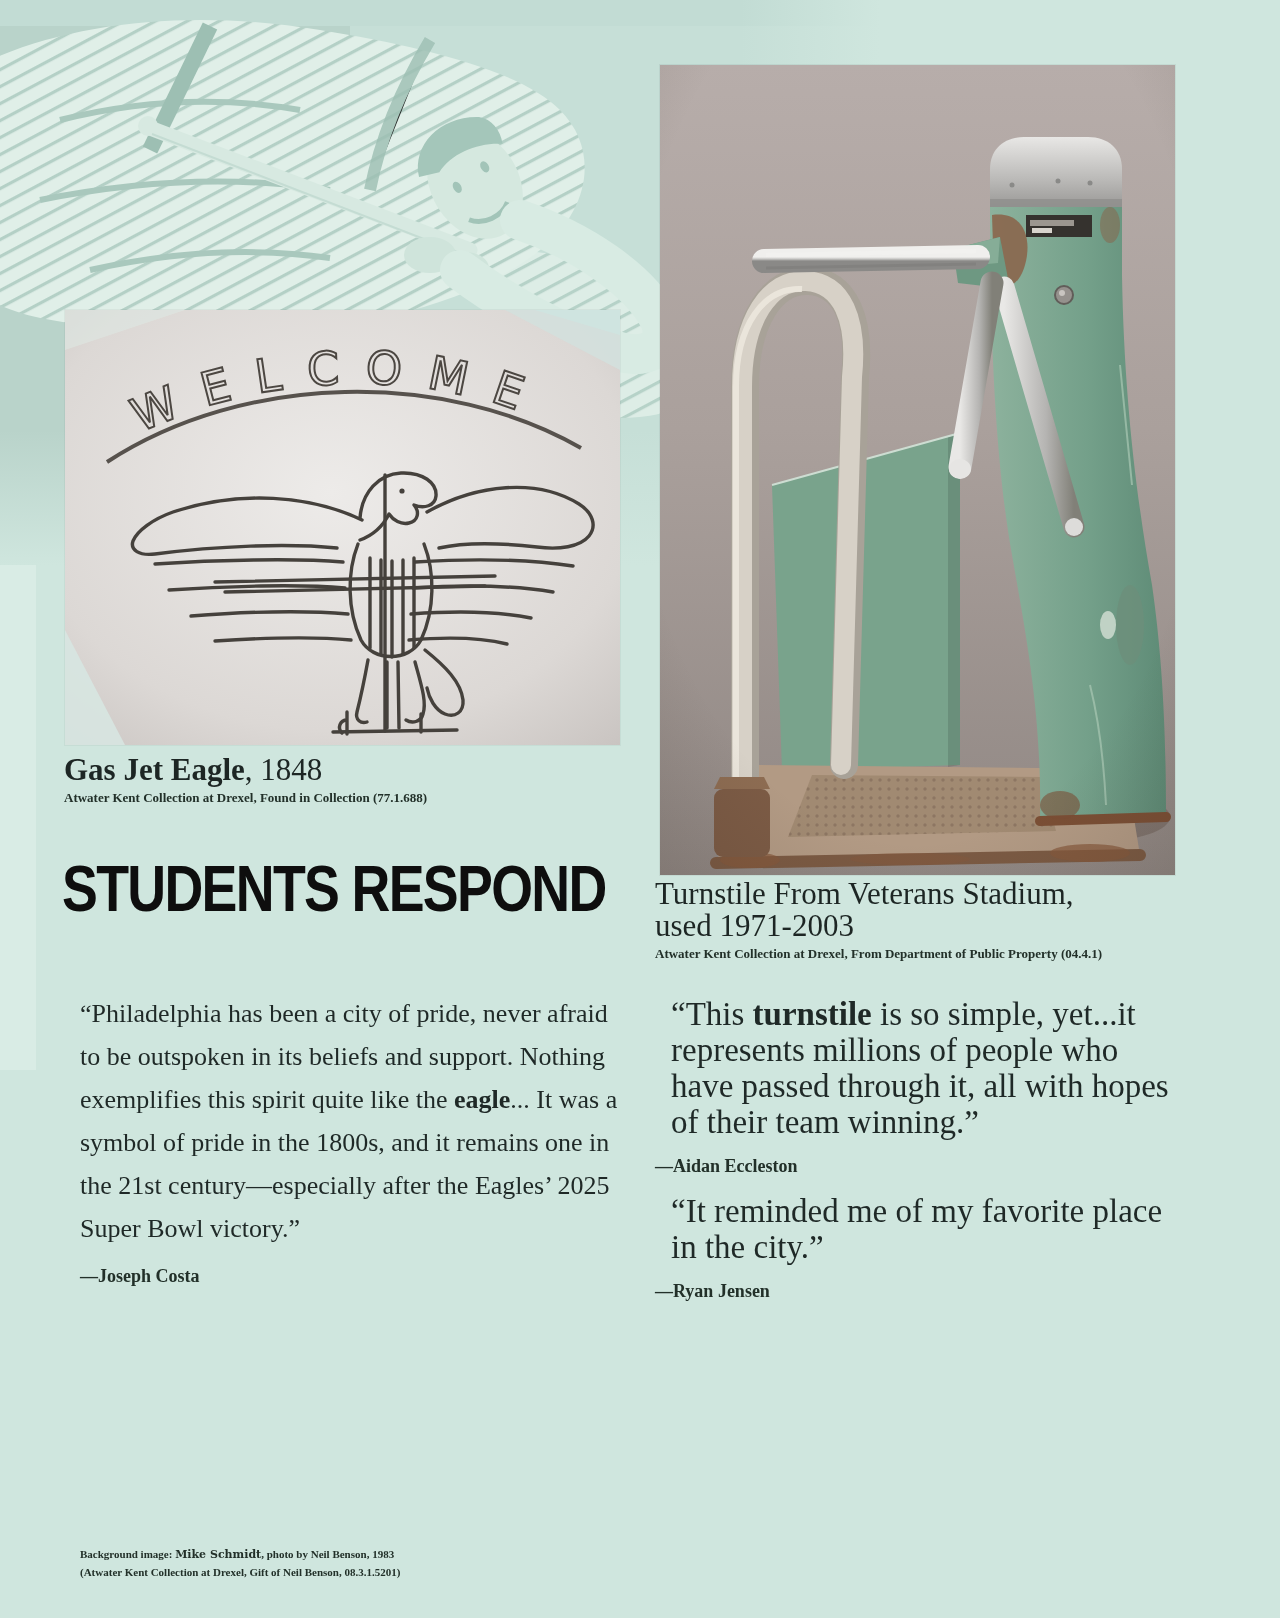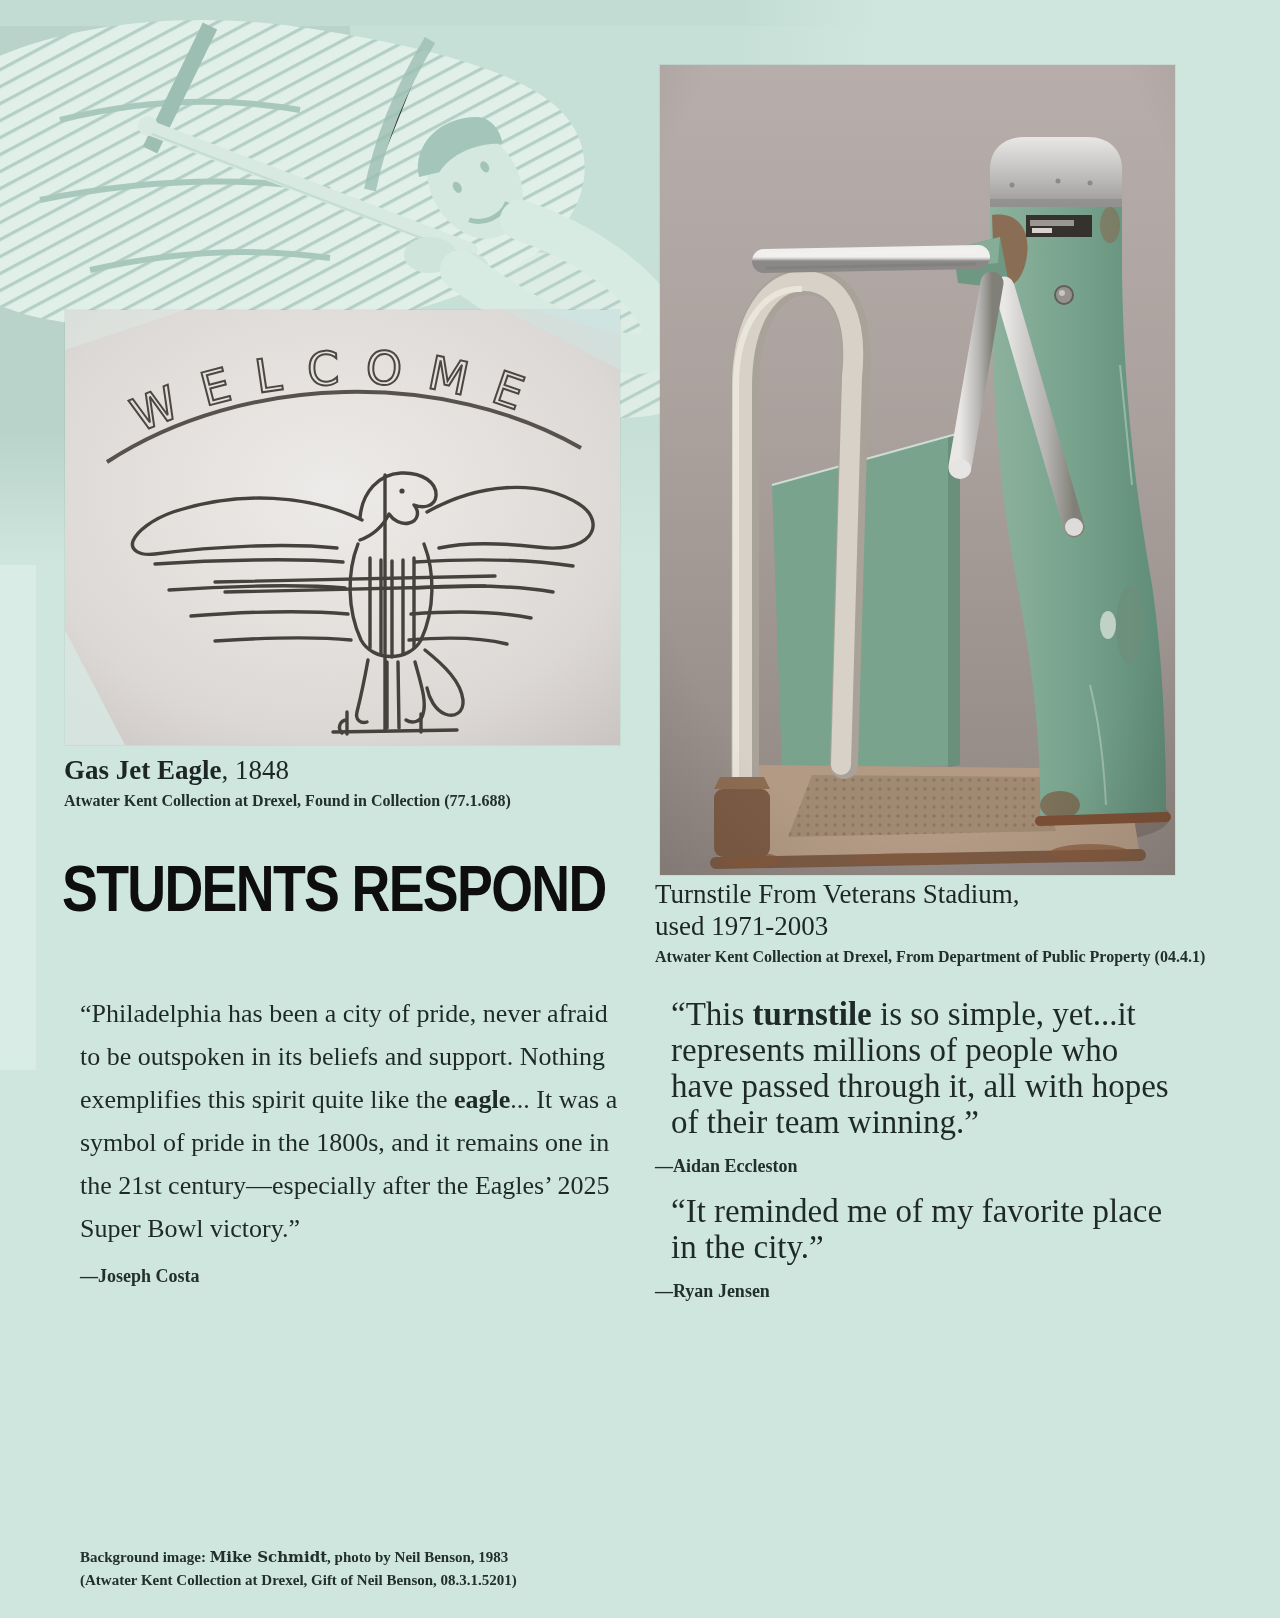--- a/index.html
+++ b/index.html
@@ -10,43 +10,43 @@
   }
   .abs{position:absolute;}
   
   .bg-photo{left:0;top:0;width:880px;height:565px;}
   .left-strip{left:0;top:565px;width:36px;height:505px;background:#d9ece5;}
   
   .eagle-photo{left:65px;top:310px;width:555px;height:435px;box-shadow:0 0 0 1px rgba(0,0,0,0.04);}
   .turn-photo{left:660px;top:65px;width:515px;height:810px;box-shadow:0 0 0 1px rgba(0,0,0,0.05);}
   .eagle-photo svg,.turn-photo svg,.bg-photo svg{display:block;width:100%;height:100%;}
   
-  .caption{line-height:32px;font-size:27px;color:#1d2624;}
+  .caption{line-height:32px;font-size:31px;color:#1d2624;}
   .caption .t{font-weight:700;}
-  .credit{font-size:16px;font-weight:700;line-height:1.45;margin-top:3px;color:#223029;}
+  .credit{font-size:13px;font-weight:700;line-height:1.45;margin-top:3px;color:#223029;}
   .eagle-caption{left:64px;top:754px;width:560px;}
   .turn-caption{left:655px;top:878px;width:580px;}
   
   .heading{
     left:62px;top:856px;
     font-family:"Liberation Sans",sans-serif;font-weight:800;
     font-size:64px;line-height:1.05;letter-spacing:-2px;color:#0e0e0e;
     transform:scaleX(0.84);transform-origin:left top;white-space:nowrap;
   }
   
   .col-left{left:80px;top:992px;width:552px;}
   .col-left .q{font-size:26px;line-height:43px;margin:0;}
   .col-right{left:655px;top:980px;width:535px;}
   .col-right .q{font-size:33px;line-height:36px;margin:16px;}
   .q strong{font-weight:700;}
   .attr{font-size:18px;font-weight:700;margin-top:16px;color:#223029;}
   .gap1{margin-top:36px;}
   .gap2{margin-top:34px;}
   
-  .footer{left:80px;top:1546px;width:620px;font-size:15px;font-weight:700;line-height:1.5;color:#223029;}
+  .footer{left:80px;top:1546px;width:620px;font-size:11px;font-weight:700;line-height:1.5;color:#223029;}
   .footer .xbold{font-family:"DejaVu Serif",serif;font-weight:700;}
 </style>
 </head>
 <body>
 
 <div class="page">
 
   <div class="abs bg-photo">
     <svg viewBox="0 0 880 565" preserveAspectRatio="none">
       <defs>

